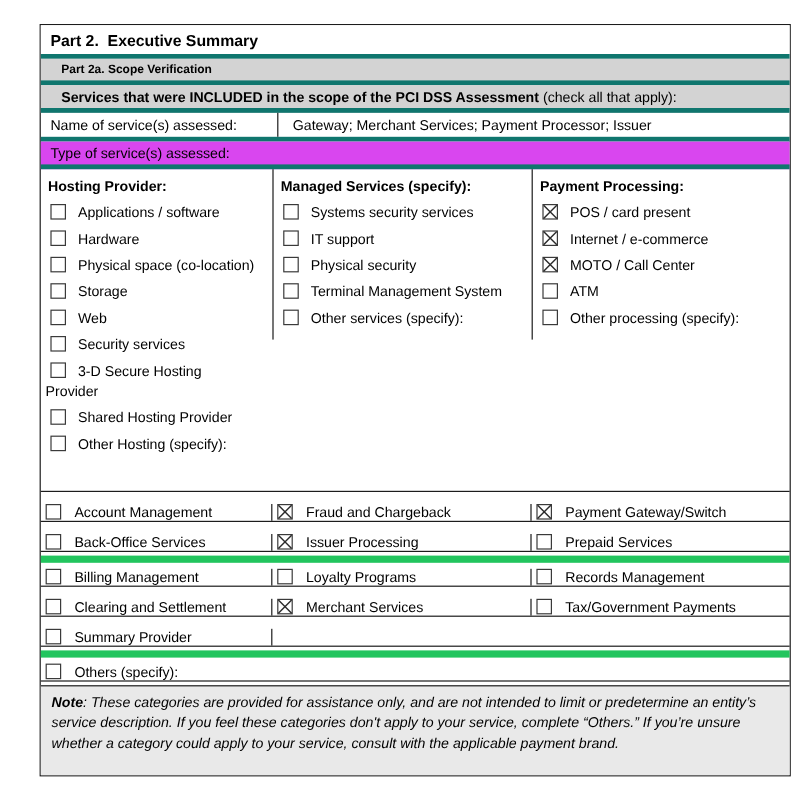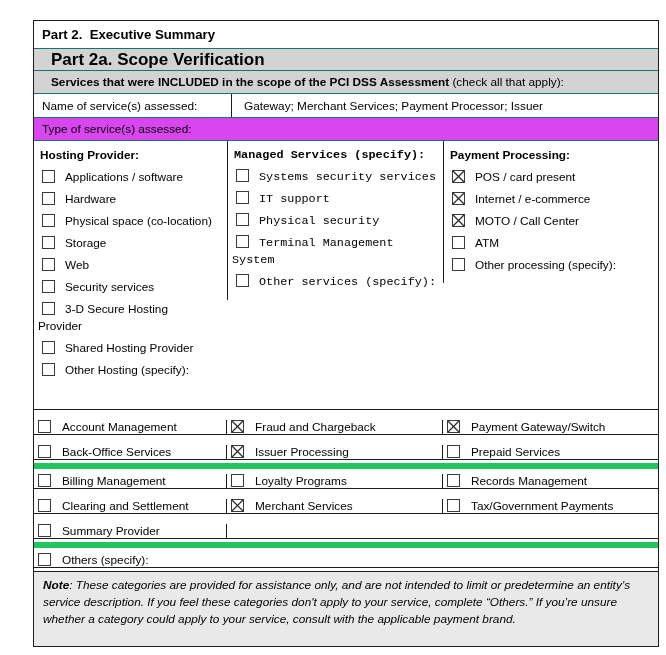--- a/index.html
+++ b/index.html
@@ -3,35 +3,35 @@
 <meta charset="utf-8">
 <style>
   html,body{margin:0;padding:0;background:#fff;width:666px;height:655px;overflow:hidden;}
   .form{
     box-sizing:border-box;
     position:absolute;left:33px;top:20px;width:626px;
     border:1px solid #1c1c1c;
     font-family:"Liberation Sans","DejaVu Sans",sans-serif;
     font-size:11.8px;color:#000;background:#fff;
   }
-  .row{box-sizing:border-box;border-bottom:1px solid #0f766e;display:flex;align-items:center;}
+  .row{box-sizing:border-box;border-bottom:4px solid #0f766e;display:flex;align-items:center;}
   .r-part2{height:28px;padding-left:8px;font-weight:bold;font-size:13.2px;background:#fff;}
-  .r-part2a{height:22px;padding-left:17px;font-weight:bold;font-size:17px;background:#d3d3d3;}
+  .r-part2a{height:22px;padding-left:17px;font-weight:bold;font-size:10px;background:#d3d3d3;}
   .r-services{height:23px;padding-left:17px;background:#d3d3d3;}
   .r-services .b{font-weight:bold;}
   .r-name{height:24px;padding:0;}
   .cell{box-sizing:border-box;height:100%;display:flex;align-items:center;}
   .name-label{width:198px;border-right:1px solid #1c1c1c;padding-left:8px;}
   .name-value{flex:1;padding-left:12px;}
   .r-type{height:23px;padding-left:8px;background:#d946ef;}
 
   .cols{box-sizing:border-box;display:flex;min-height:269px;border-bottom:1px solid #1c1c1c;align-items:flex-start;}
   .col{box-sizing:border-box;padding:4px 2px 4px 4px;}
   .col0{width:193px;}
-  .col1{width:216px;border-left:1px solid #1c1c1c;font-family:Liberation Mono, monospace;}
+  .col1{width:216px;border-left:1px solid #1c1c1c;}
   .col2{flex:1;border-left:1px solid #1c1c1c;}
   .col-header{font-weight:bold;margin:3px 0 7px 2px;}
 
   .cb-item{line-height:17px;margin-bottom:5px;}
   .cb{
     box-sizing:border-box;display:inline-block;width:13px;height:13px;
     border:1px solid #3a3a3a;background:#fff;position:relative;
     vertical-align:-2px;margin-left:4px;
   }
   .cb svg{position:absolute;left:-1px;top:-1px;width:13px;height:13px;stroke:#2a2a2a;stroke-width:1.2;}

